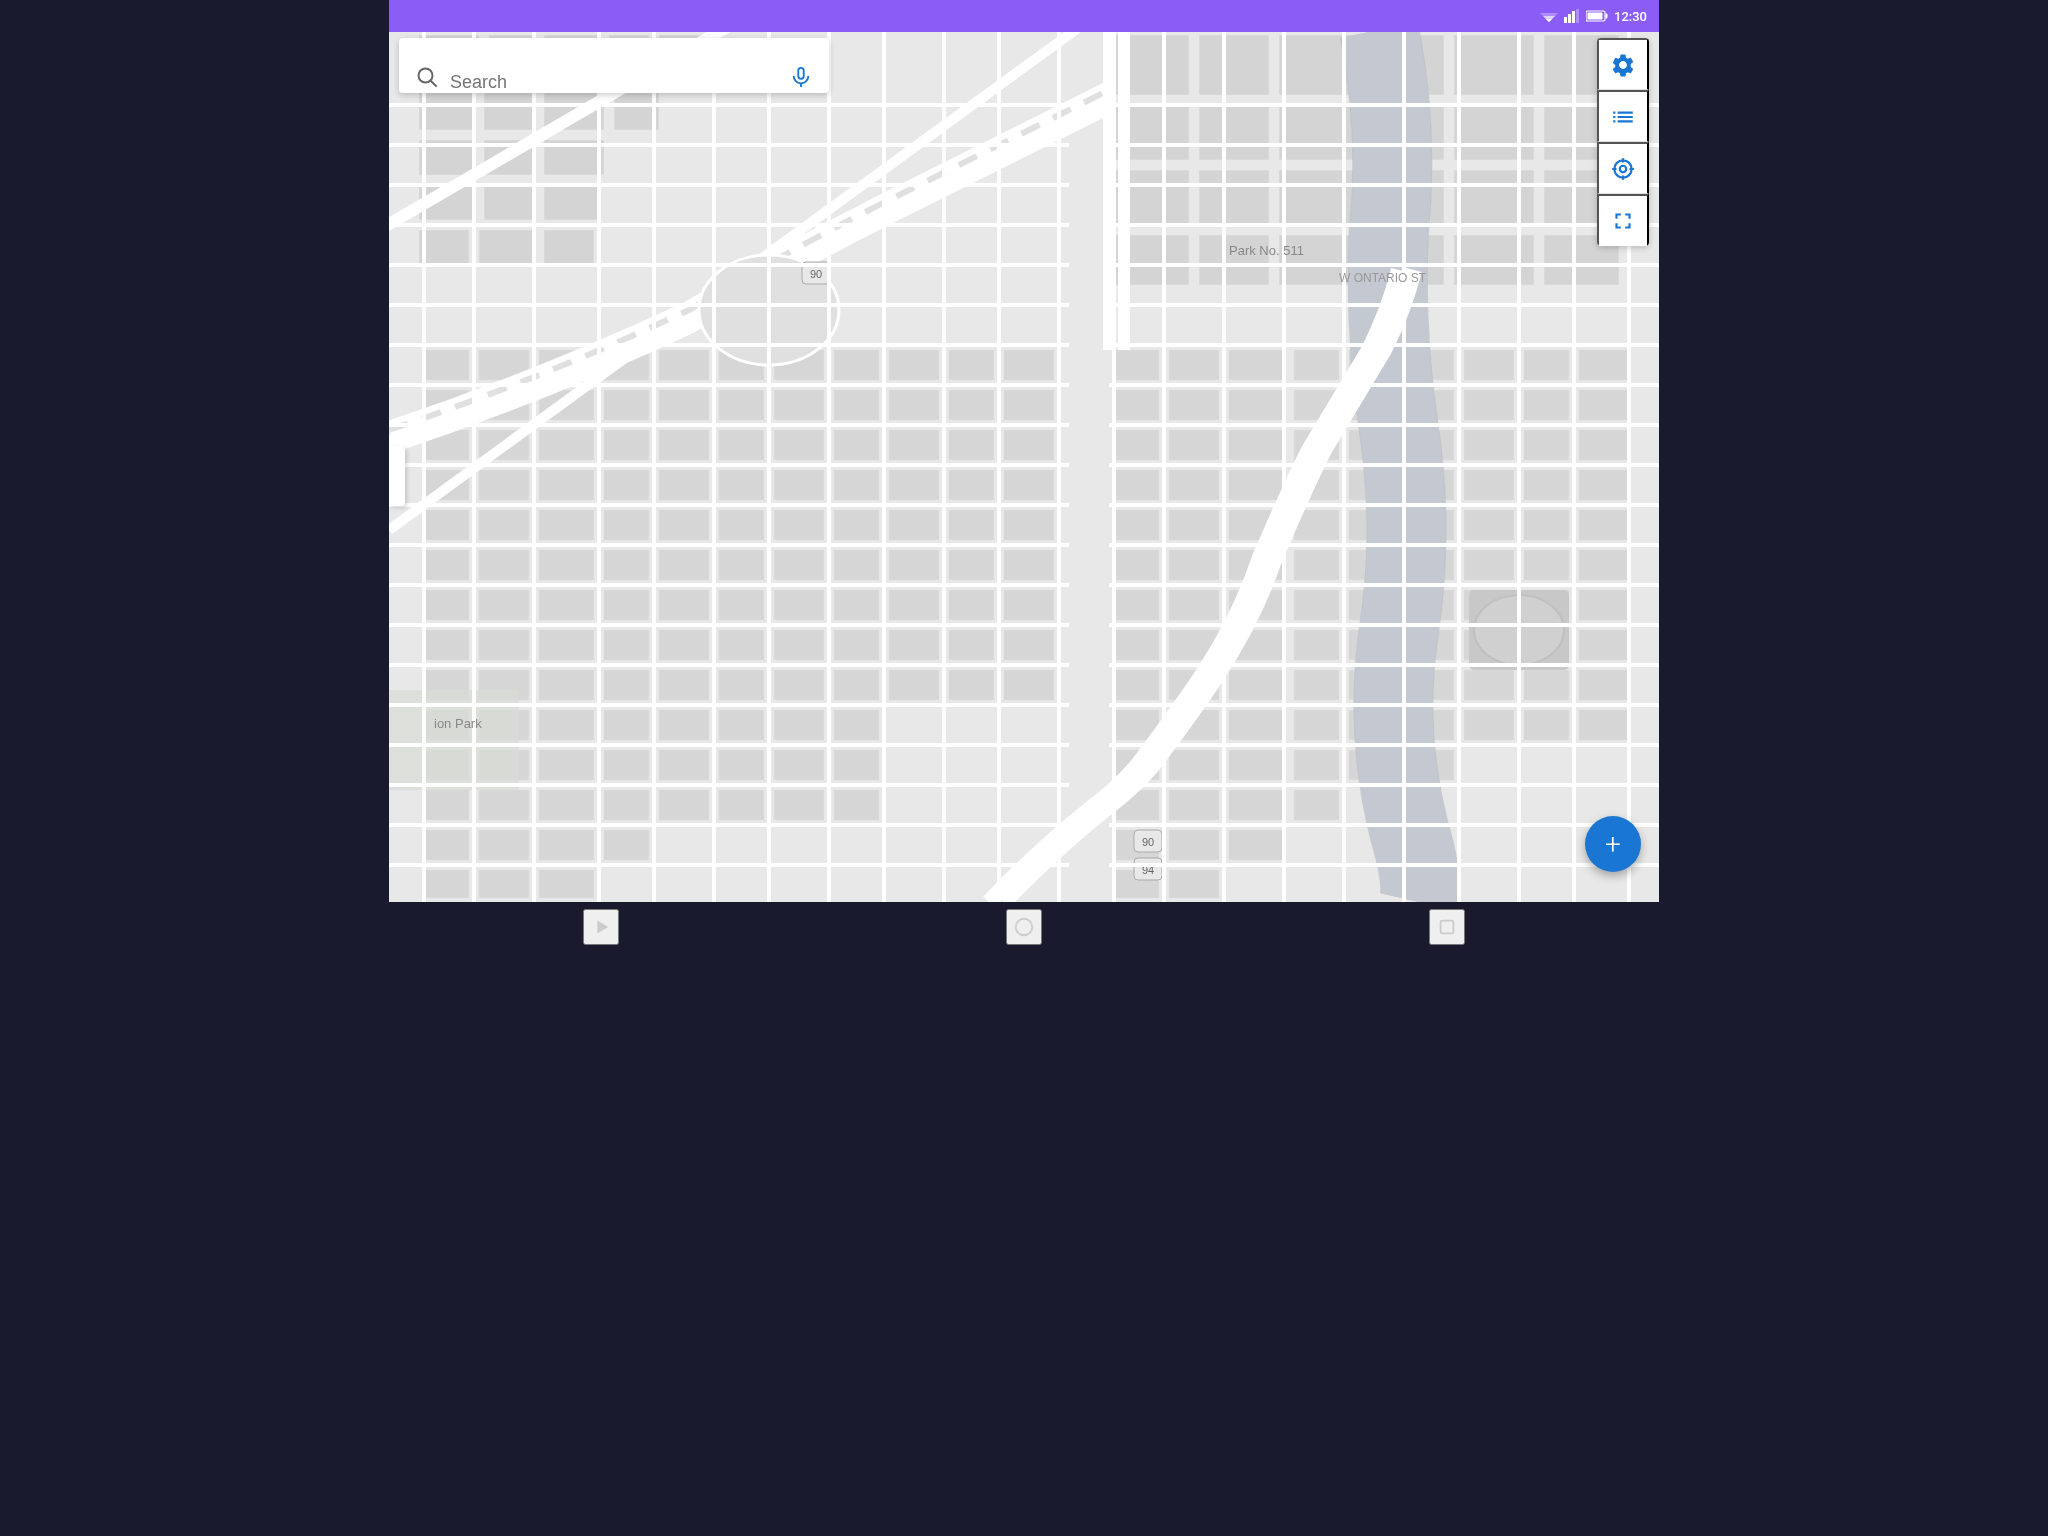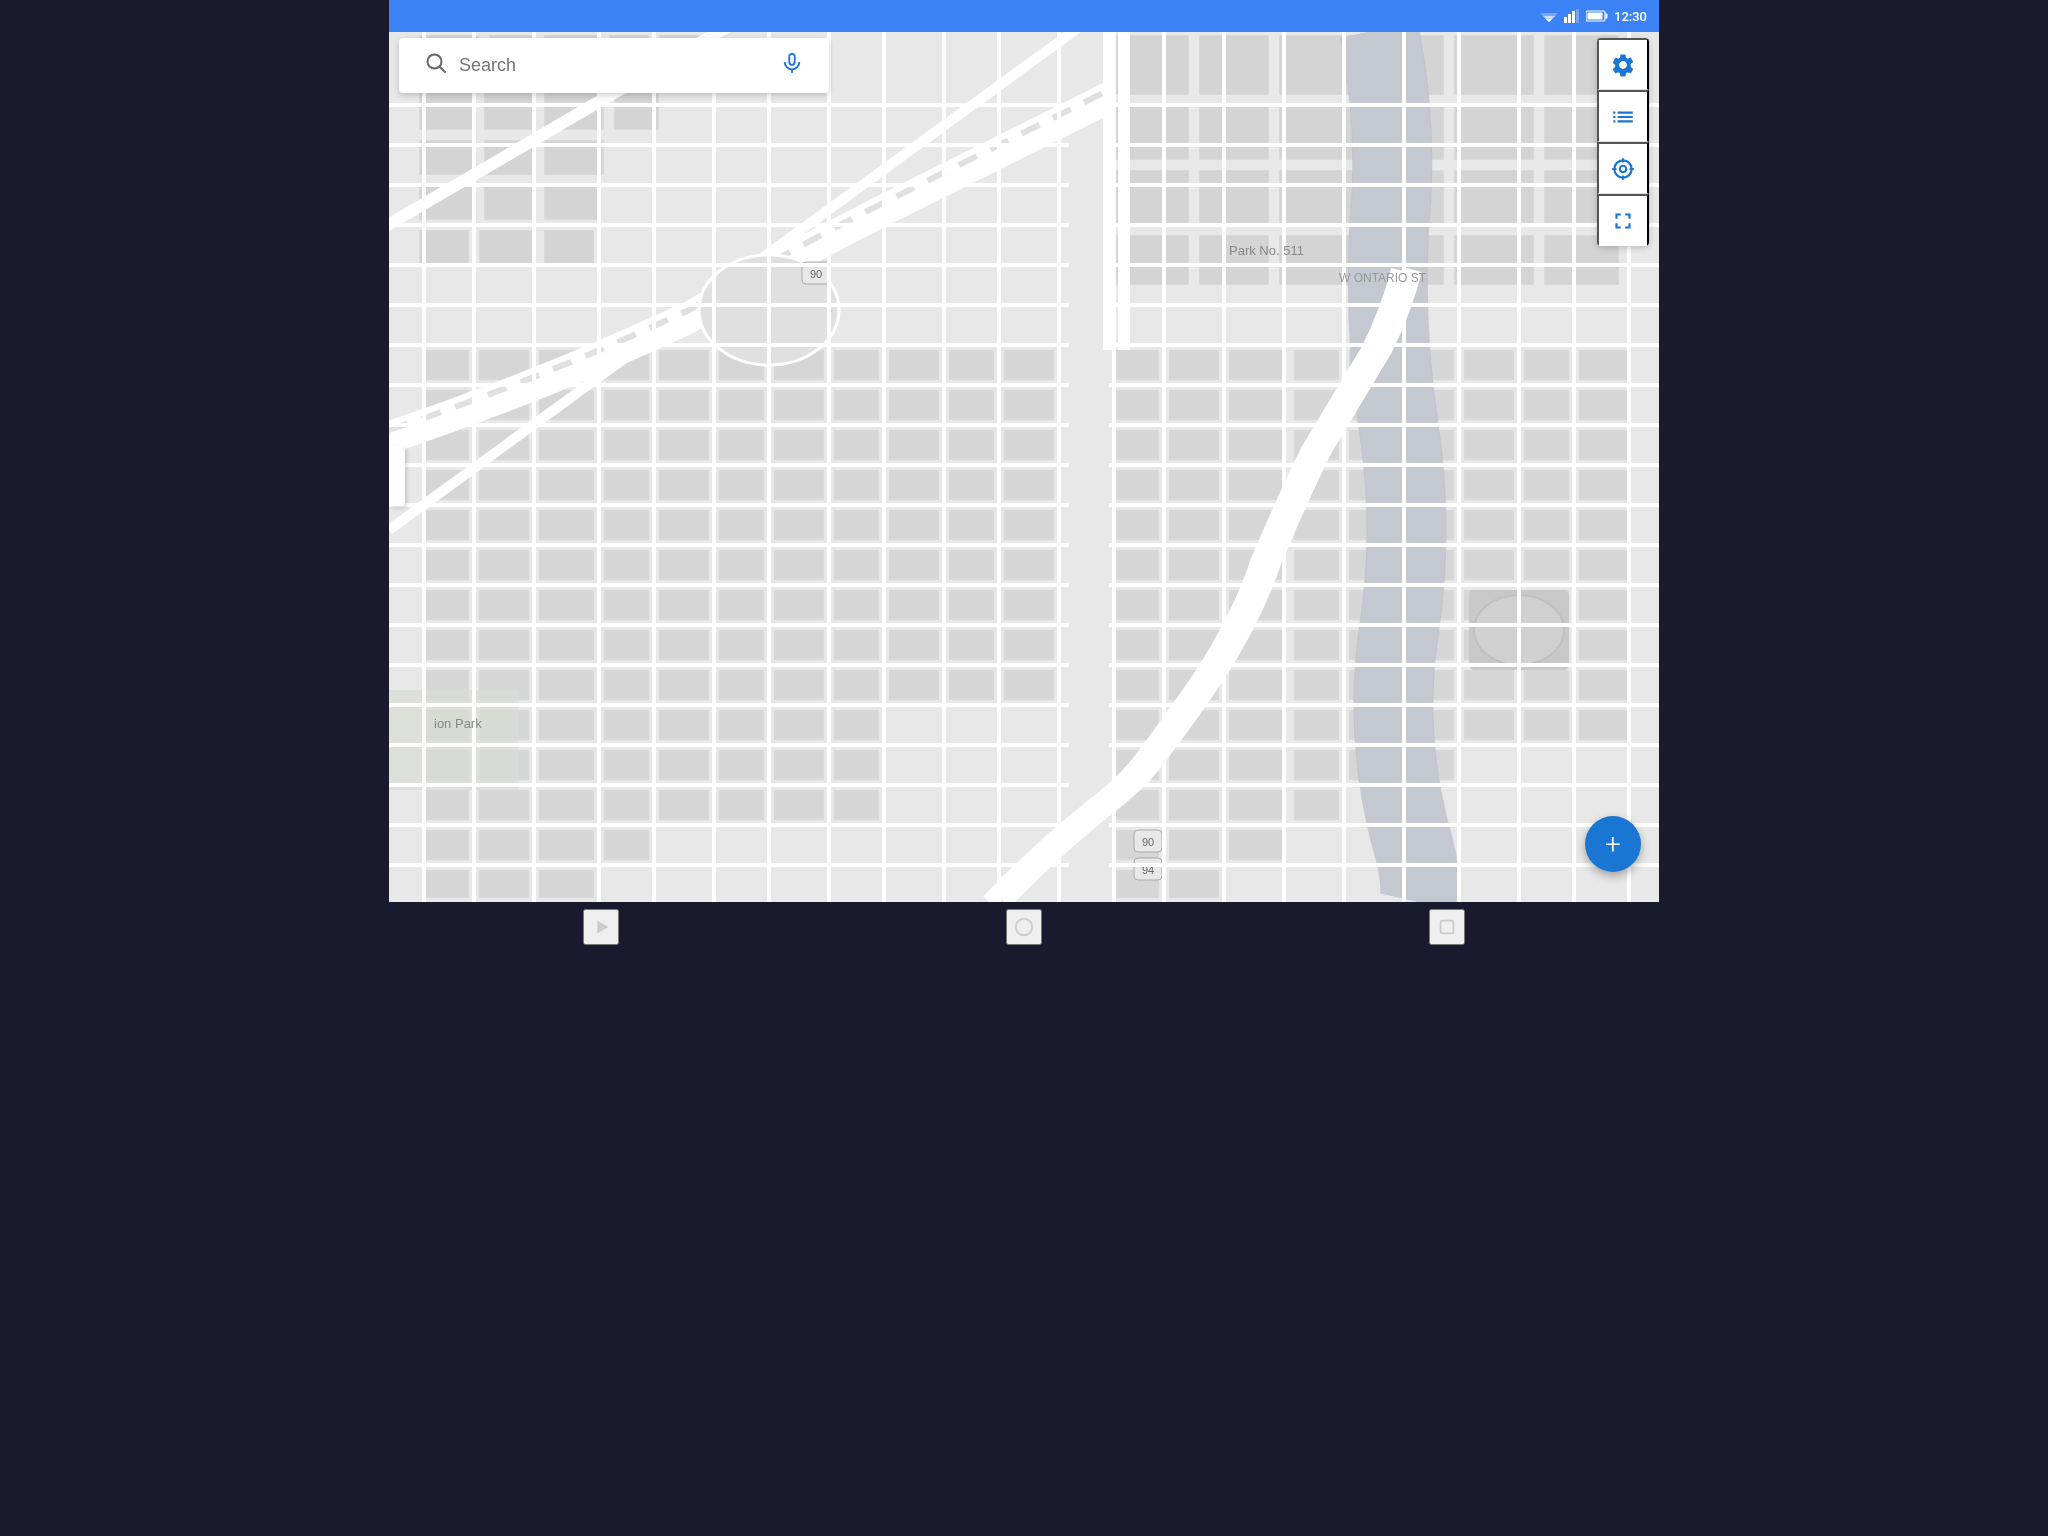--- a/index.html
+++ b/index.html
@@ -18,21 +18,21 @@
       position: relative;
       background: #fff;
       overflow: hidden;
     }
 
     
     .status-bar {
       position: absolute;
       top: 0; left: 0; right: 0;
       height: 24px;
-      background: #3b82f6;
+      background: #8b5cf6;
       display: flex;
       align-items: center;
       justify-content: flex-end;
       padding: 16px 12px;
       z-index: 100;
     }
     .status-icons {
       display: flex;
       align-items: center;
       gap: 6px;
@@ -61,22 +61,22 @@
     
     .search-bar {
       position: absolute;
       top: 38px;
       left: 10px;
       width: 430px;
       height: 55px;
       background: #fff;
       border-radius: 4px;
       display: flex;
-      align-items: center;
-      padding: 0 26px;
+      align-items: flex-end;
+      padding: 0 17px;
       gap: 12px;
       box-shadow: 0 2px 6px rgba(0,0,0,0.2);
       z-index: 50;
     }
     .search-icon-wrap {
       color: #666;
       font-size: 20px;
       flex-shrink: 0;
     }
     .search-input {

